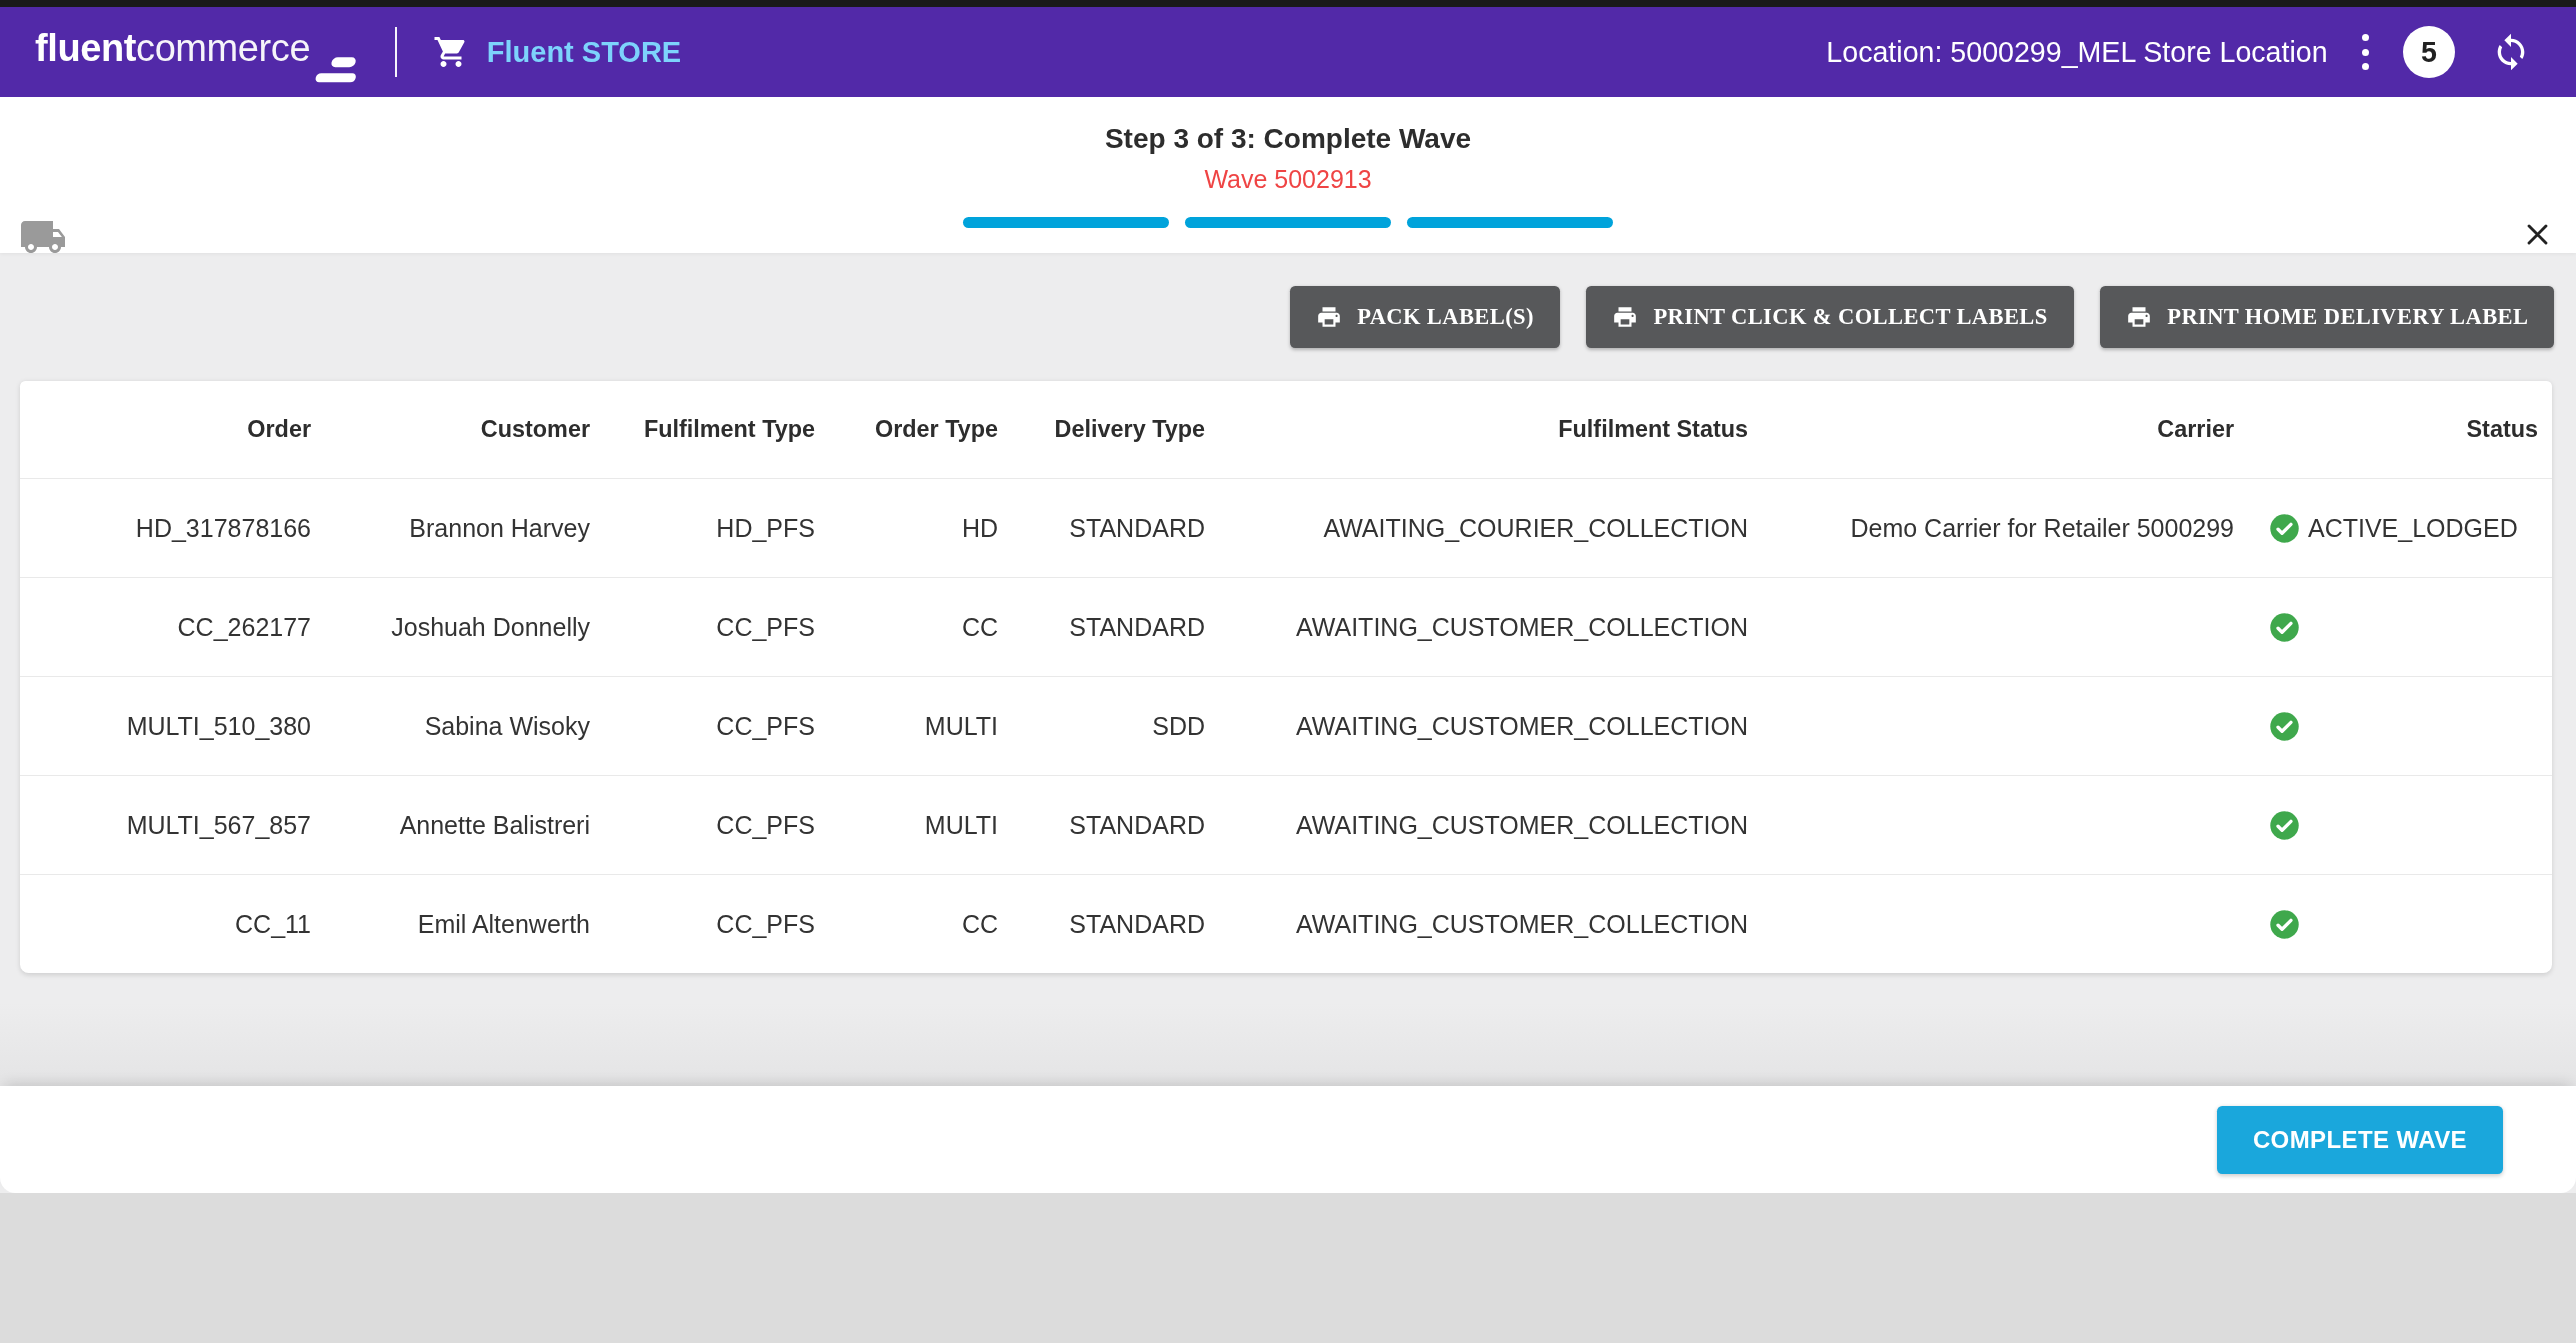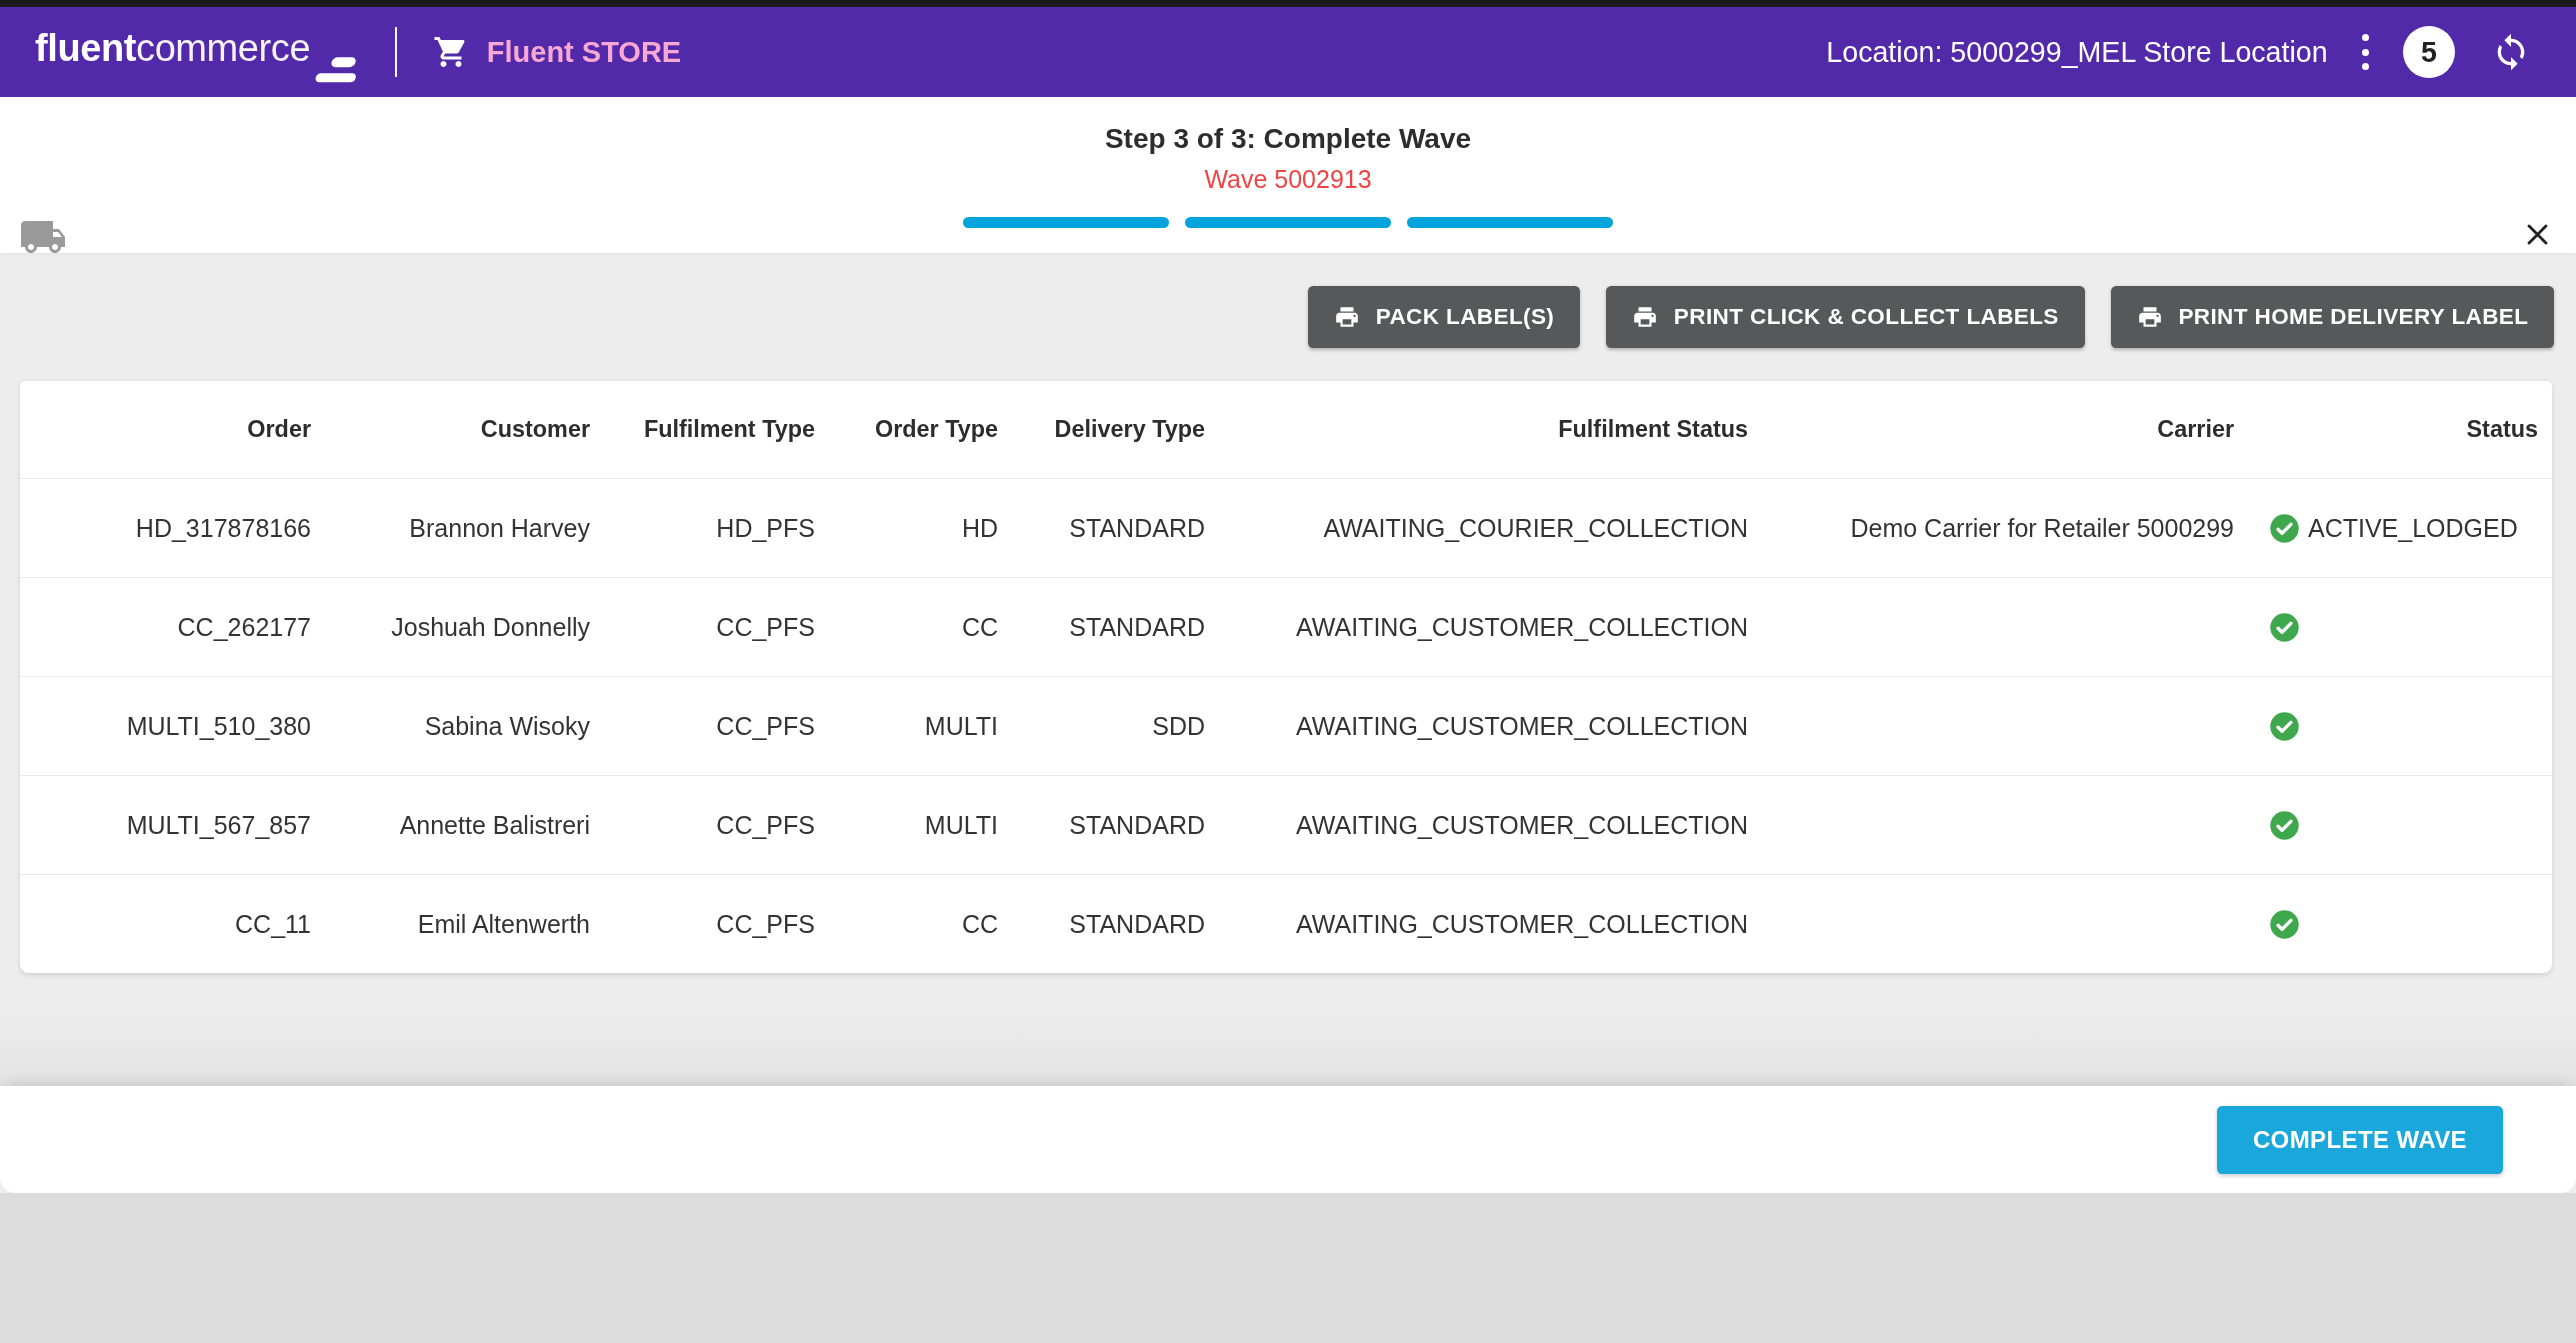--- a/index.html
+++ b/index.html
@@ -14,42 +14,42 @@
   .appbar { height:90px; background:var(--purple,#5229a8); display:flex; align-items:center; justify-content:space-between; padding:0 45px 0 35px; flex:0 0 auto; }
   .appbar-left { display:flex; align-items:center; }
   .logo { display:flex; align-items:baseline; color:#fff; font-size:38px; letter-spacing:-0.4px; }
   .logo .bold { font-weight:bold; }
   .logo .light { font-weight:normal; opacity:.95; }
   .logo-mark { display:inline-flex; flex-direction:column; gap:6px; margin-left:8.7px; transform:skewX(-14deg) translateY(5.2px); }
   .logo-mark i { display:block; height:9.5px; border-radius:5.2px; background:#fff; }
   .logo-mark .m1 { width:24px; margin-left:12px; }
   .logo-mark .m2 { width:40px; }
   .appbar-divider { width:2.6px; height:50px; background:rgba(255,255,255,.95); margin:0 36px; }
-  .store-nav { display:flex; align-items:center; gap:17.3px; color:#f9a8d4; cursor:pointer; }
+  .store-nav { display:flex; align-items:center; gap:17.3px; color:#7dd3fc; cursor:pointer; }
   .store-label { font-size:29px; font-weight:bold; }
   .appbar-right { display:flex; align-items:center; }
   .location-label { color:#fff; font-size:28.6px; }
   .kebab { display:flex; flex-direction:column; gap:7.8px; margin-left:29px; padding:5.2px; cursor:pointer; }
   .kebab i { width:7px; height:7px; border-radius:50%; background:#fff; }
   .count-badge { width:52px; height:52px; border-radius:50%; background:#fff; color:#222; font-size:28.6px; font-weight:bold; display:flex; align-items:center; justify-content:center; margin-left:29px; cursor:pointer; }
   .refresh-btn { margin-left:36px; cursor:pointer; display:flex; }
 
   
   .step-header { height:156px; background:#fff; position:relative; flex:0 0 auto; display:flex; flex-direction:column; align-items:center; padding-top:26px; box-shadow:0 1.7px 3.5px rgba(0,0,0,.05); }
   .truck-wrap { position:absolute; left:19px; top:119px; }
   .close-btn { position:absolute; right:24px; top:123px; cursor:pointer; display:flex; }
   .step-title { font-size:28px; font-weight:bold; color:#2d2d2d; }
   .step-subtitle { font-size:25px; color:#ef4444; margin-top:10px; }
   .progress { display:flex; gap:16.4px; margin-top:22.5px; }
   .progress i { width:206px; height:11.3px; border-radius:6px; background:var(--cyan,#00a3db); }
 
   
   .main { flex:1 1 auto; background:linear-gradient(var(--page-bg,#ededee) 0%, var(--page-bg,#ededee) 90%, #e4e4e5 100%); overflow:hidden; }
   .toolbar { display:flex; justify-content:flex-end; gap:26px; margin:33px 21.6px 0 0; }
-  .tool-btn { height:62px; background:var(--dark-button,#57585a); color:#fff; border:none; border-radius:5.2px; font-family:Liberation Sans, sans-serif; font-size:22.5px; font-weight:bold; letter-spacing:0.4px; display:flex; align-items:center; gap:15.6px; padding:0 26px; cursor:pointer; box-shadow:0 1.7px 3.5px rgba(0,0,0,.25); }
+  .tool-btn { height:62px; background:var(--dark-button,#57585a); color:#fff; border:none; border-radius:5.2px; font-family:Liberation Serif, serif; font-size:22.5px; font-weight:bold; letter-spacing:0.4px; display:flex; align-items:center; gap:15.6px; padding:0 26px; cursor:pointer; box-shadow:0 1.7px 3.5px rgba(0,0,0,.25); }
 
   
   .table-card { background:#fff; border-radius:5.2px 5.2px 8.7px 8.7px; margin:33px 24px 0 20px; box-shadow:0 1.7px 5.2px rgba(0,0,0,.13); overflow:hidden;text-align:right; }
   .thead, .trow { display:grid; grid-template-columns:263px 279px 225px 183px 207px 543px 486px 1fr; padding-left:42px; align-items:center; }
   .thead { height:97px; font-size:23.4px; font-weight:bold; color:#2d2d2d; }
   .trow { height:99px; border-top:1.7px solid #e9e9e9; font-size:25px; color:#333; }
   .cell { white-space:nowrap; overflow:hidden; text-overflow:ellipsis; padding-right:14px; }
   .status-cell { display:flex; align-items:center; gap:8px; padding-left:21px; }
   .check-icon { display:flex; flex:0 0 auto; }
 

